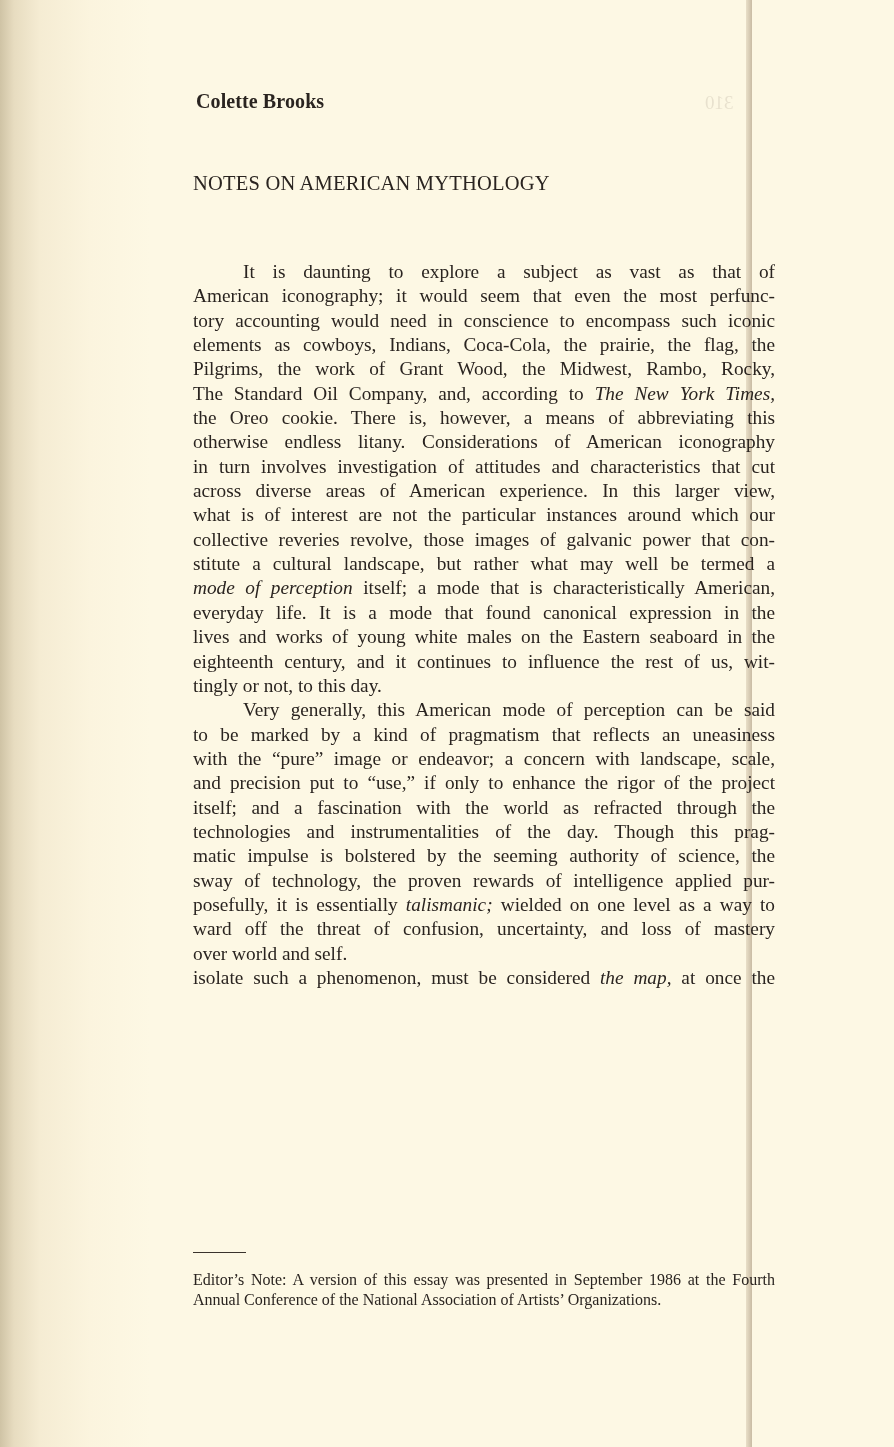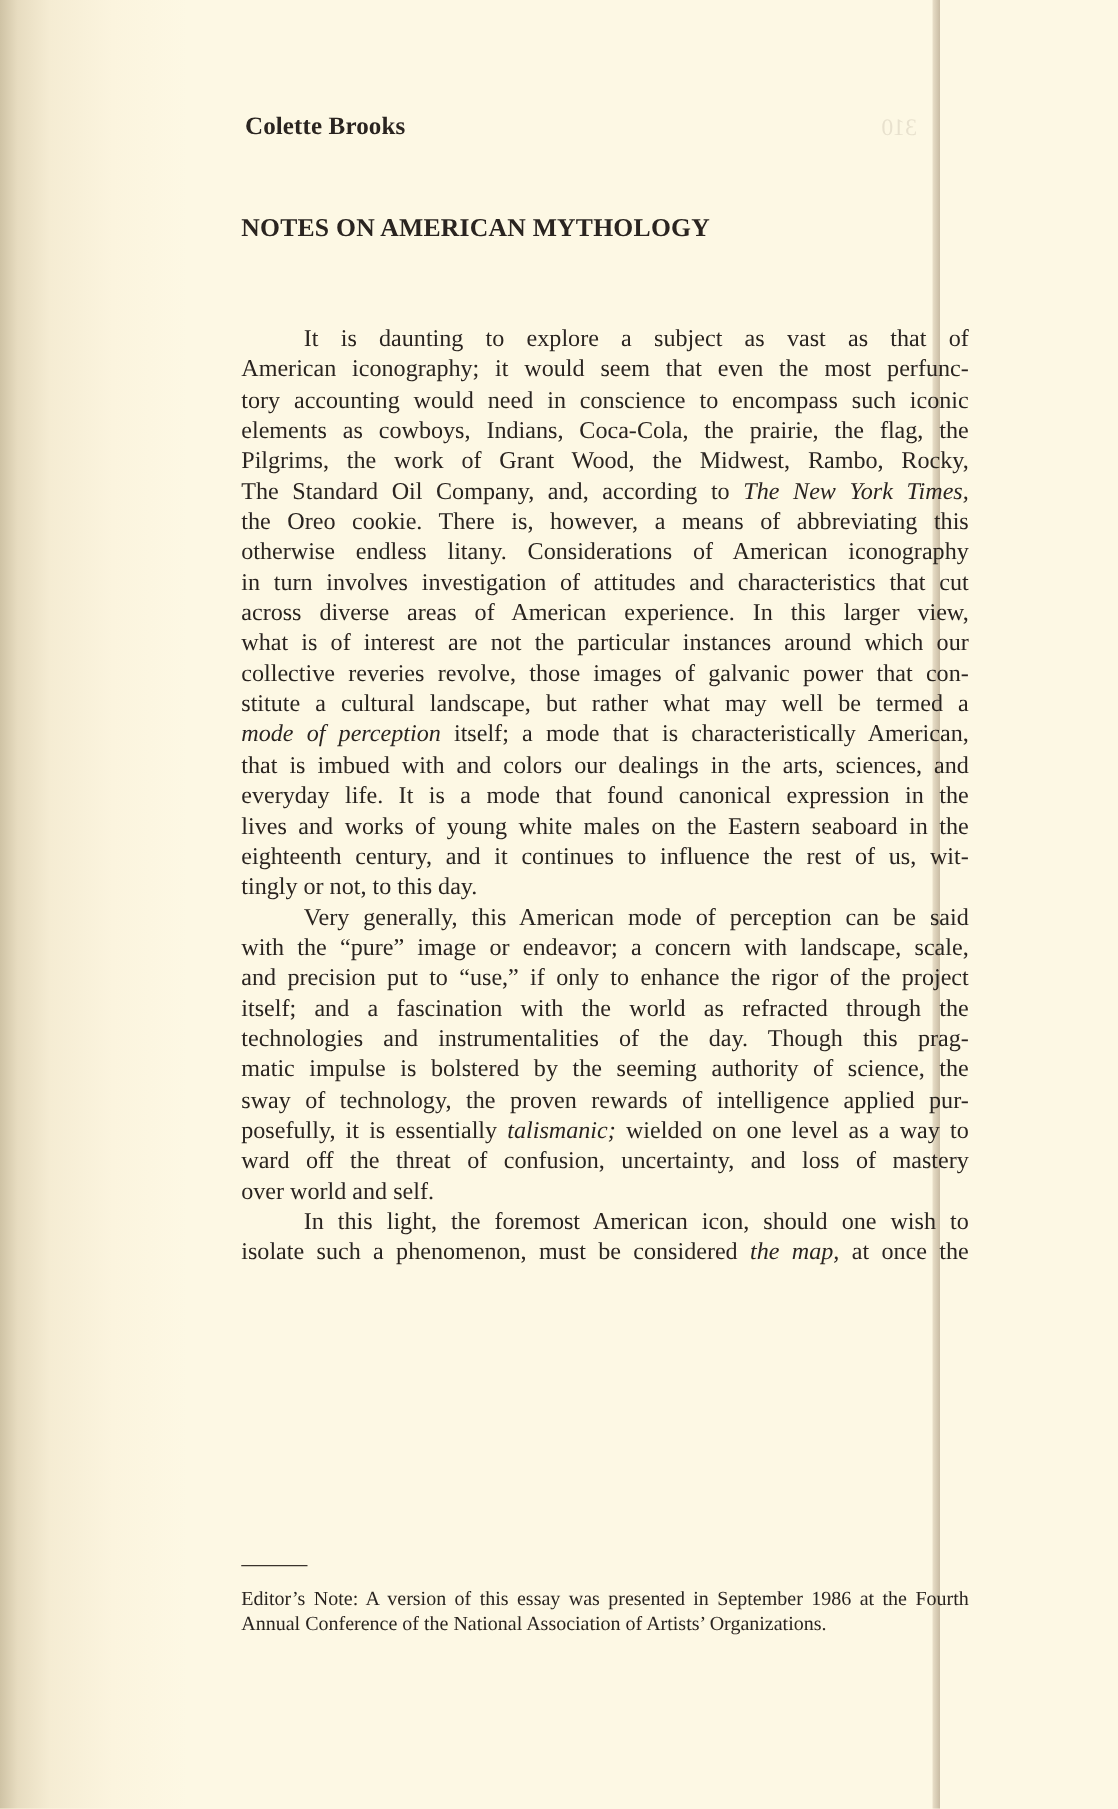--- a/index.html
+++ b/index.html
@@ -21,21 +21,21 @@
   .bleed {
     position: absolute; color: #d8d0bd; opacity: 0.55; font-size: 19px;
     transform: scaleX(-1); white-space: nowrap;
   }
   .author {
     position: absolute; left: 196px; top: 90px;
     font-size: 20px; font-weight: bold; letter-spacing: 0.1px;
   }
   .title {
     position: absolute; left: 193px; top: 172px;
-    font-size: 20.5px; font-weight: bold; letter-spacing: 0.2px;
+    font-size: 20.5px; font-weight: normal; letter-spacing: 0.2px;
   }
   .body-text {
     position: absolute; left: 193px; top: 260px; width: 582px;
     font-size: 19.3px; line-height: 24.35px;
   }
   .line {
     display: block; height: 24.35px; white-space: nowrap;
     text-align: justify; text-align-last: justify;
   }
   .line.last { text-align-last: left; }
@@ -71,42 +71,41 @@
       <span class="line">Pilgrims, the work of Grant Wood, the Midwest, Rambo, Rocky,</span>
       <span class="line"><span>The Standard Oil Company, and, according to </span><i>The New York Times,</i></span>
       <span class="line">the Oreo cookie. There is, however, a means of abbreviating this</span>
       <span class="line">otherwise endless litany. Considerations of American iconography</span>
       <span class="line">in turn involves investigation of attitudes and characteristics that cut</span>
       <span class="line">across diverse areas of American experience. In this larger view,</span>
       <span class="line">what is of interest are not the particular instances around which our</span>
       <span class="line">collective reveries revolve, those images of galvanic power that con-</span>
       <span class="line">stitute a cultural landscape, but rather what may well be termed a</span>
       <span class="line"><i>mode of perception</i><span> itself; a mode that is characteristically American,</span></span>
-      <span class="line">that is imbued with and colors our dealings in the arts, sciences, and</span>
       <span class="line">everyday life. It is a mode that found canonical expression in the</span>
       <span class="line">lives and works of young white males on the Eastern seaboard in the</span>
       <span class="line">eighteenth century, and it continues to influence the rest of us, wit-</span>
       <span class="line last">tingly or not, to this day.</span>
     </div>
 
     <div>
       <span class="line indent">Very generally, this American mode of perception can be said</span>
+      <span class="line">to be marked by a kind of pragmatism that reflects an uneasiness</span>
       <span class="line">with the “pure” image or endeavor; a concern with landscape, scale,</span>
       <span class="line">and precision put to “use,” if only to enhance the rigor of the project</span>
       <span class="line">itself; and a fascination with the world as refracted through the</span>
       <span class="line">technologies and instrumentalities of the day. Though this prag-</span>
       <span class="line">matic impulse is bolstered by the seeming authority of science, the</span>
       <span class="line">sway of technology, the proven rewards of intelligence applied pur-</span>
       <span class="line"><span>posefully, it is essentially </span><i>talismanic;</i><span> wielded on one level as a way to</span></span>
       <span class="line">ward off the threat of confusion, uncertainty, and loss of mastery</span>
       <span class="line last">over world and self.</span>
     </div>
 
     <div>
-      <span class="line indent">In this light, the foremost American icon, should one wish to</span>
       <span class="line"><span>isolate such a phenomenon, must be considered </span><i>the map,</i><span> at once the</span></span>
     </div>
   </div>
 
   <div class="rule"></div>
   <div class="footnote">
     <span class="line">Editor’s Note: A version of this essay was presented in September 1986 at the Fourth</span>
     <span class="line last">Annual Conference of the National Association of Artists’ Organizations.</span>
   </div>
 </div>

